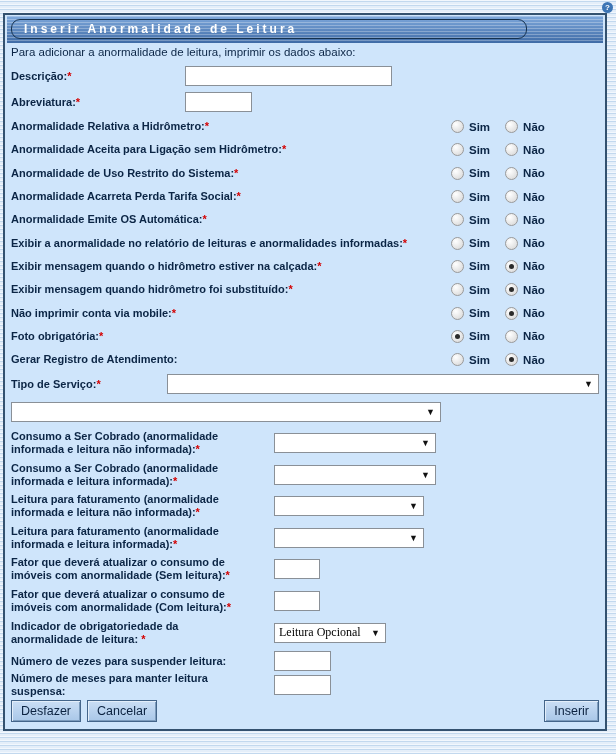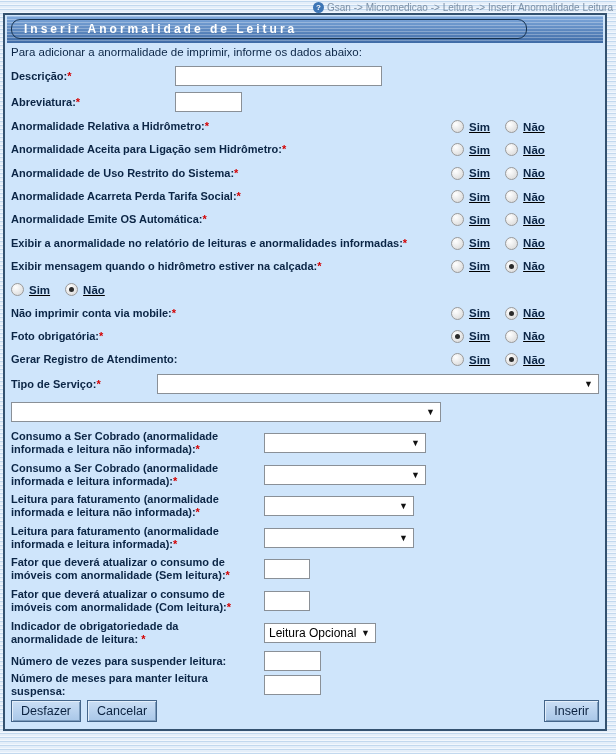--- a/index.html
+++ b/index.html
@@ -40,21 +40,21 @@
   }
   .titlebar-text {
     position:absolute; top:6px; left:17px;
     font-size:12px; font-weight:bold; color:#ffffff; letter-spacing:3px;
     white-space:nowrap;
   }
   .instruction {
     margin:3px 6px 2px 6px; font-size:11.5px; color:#0b2545; height:15px;
   }
   .content { padding:0 6px; }
-  .row { display:flex; align-items:center; width:100%; }
+  .row { display:flex; align-items:center; width:100%;gap:10px; }
   .row-text   { height:26px; }
   .row-radio  { height:23.3px; }
   .row-selw   { height:26px; }
   .row-selw2  { height:30px; }
   .row-selm   { height:31.5px; }
   .row-ind    { height:33px; }
   .row-num    { height:24px; }
   .lblwrap { font-size:11px; font-weight:bold; color:#0b2545; line-height:1.18; }
   .lbl-160 { width:164px; flex-shrink:0; }
   .lbl-146 { width:146px; flex-shrink:0; }
@@ -69,23 +69,23 @@
   .w207 { width:207px; } .w67 { width:67px; } .w46 { width:46px; } .w57 { width:57px; }
   
   .sel {
     position:relative; height:20px; background:#fff; border:1px solid #8a9097;
     display:flex; align-items:center; font-size:12px; color:#000;
     padding:0 16px 0 4px; flex-shrink:0;
   }
   .sel .arrow { position:absolute; right:5px; top:4px; font-size:9px; color:#111; }
   .sel-flex1 { flex:1 1 auto; margin-right:0; }
   .sel-flex2 { width:430px; }
-  .w162 { width:162px; } .w150 { width:150px; } .w112 { width:112px; }
-  
-  .radio-group { width:148px; flex-shrink:0; display:flex; align-items:center;text-decoration:underline; }
+  .w162 { width:162px; } .w150 { width:150px; } .w112 { width:112px;font-family:Liberation Serif, serif; }
+  
+  .radio-group { width:148px; flex-shrink:0; display:flex; align-items:center; }
   .radio {
     width:13px; height:13px; border-radius:50%;
     background:radial-gradient(circle at 35% 30%, #ffffff, #d4d4d4);
     border:1px solid #9a9a9a; flex-shrink:0; cursor:default;
   }
   .radio.checked::after {
     content:""; display:block; width:5px; height:5px; border-radius:50%;
     background:#2b2b2b; margin:3px auto 0 auto;
   }
   .radio-lbl { font-size:11.5px; font-weight:bold; color:#0b2545; margin-left:5px; }
@@ -108,31 +108,30 @@
     line-height:19px; text-align:right; padding-right:6px; letter-spacing:0.6px;
   }
 </style>
 </head>
 <body>
 
 <div class="page">
 
   <div class="breadcrumb">
     <span class="help-icon">?</span>
-    <span>Gsan -&gt; Micromedicao -&gt; Leitura -&gt; Inserir Anormalidade Leitura</span>
   </div>
 
   <div class="form-panel">
 
     <div class="titlebar">
       <span class="titlebar-outline"></span>
       <span class="titlebar-text">Inserir Anormalidade de Leitura</span>
     </div>
 
-    <div class="instruction">Para adicionar a anormalidade de imprimir, informe os dados abaixo:</div>
+    <div class="instruction">Para adicionar a anormalidade de leitura, imprimir os dados abaixo:</div>
 
     <div class="content">
 
       <div class="row row-text">
         <div class="lblwrap lbl-160"><span>Descrição:</span><span class="req">*</span></div>
         <input class="tbox w207" type="text" value="" style="">
       </div>
 
       <div class="row row-text">
         <div class="lblwrap lbl-160"><span>Abreviatura:</span><span class="req">*</span></div>
@@ -203,20 +202,21 @@
         <div class="lblwrap lbl-flex"><span>Exibir mensagem quando o hidrômetro estiver na calçada:</span><span class="req">*</span></div>
         <div class="radio-group">
           <span class="radio"></span>
             <span class="radio-lbl">Sim</span>
           <span class="radio radio-gap checked"></span>
             <span class="radio-lbl">Não</span>
         </div>
       </div>
 
       <div class="row row-radio">
+        <div class="lblwrap lbl-flex"><span>Exibir mensagem quando hidrômetro foi substituído:</span><span class="req">*</span></div>
         <div class="radio-group">
           <span class="radio"></span>
             <span class="radio-lbl">Sim</span>
           <span class="radio radio-gap checked"></span>
             <span class="radio-lbl">Não</span>
         </div>
       </div>
 
       <div class="row row-radio">
         <div class="lblwrap lbl-flex"><span>Não imprimir conta via mobile:</span><span class="req">*</span></div>

